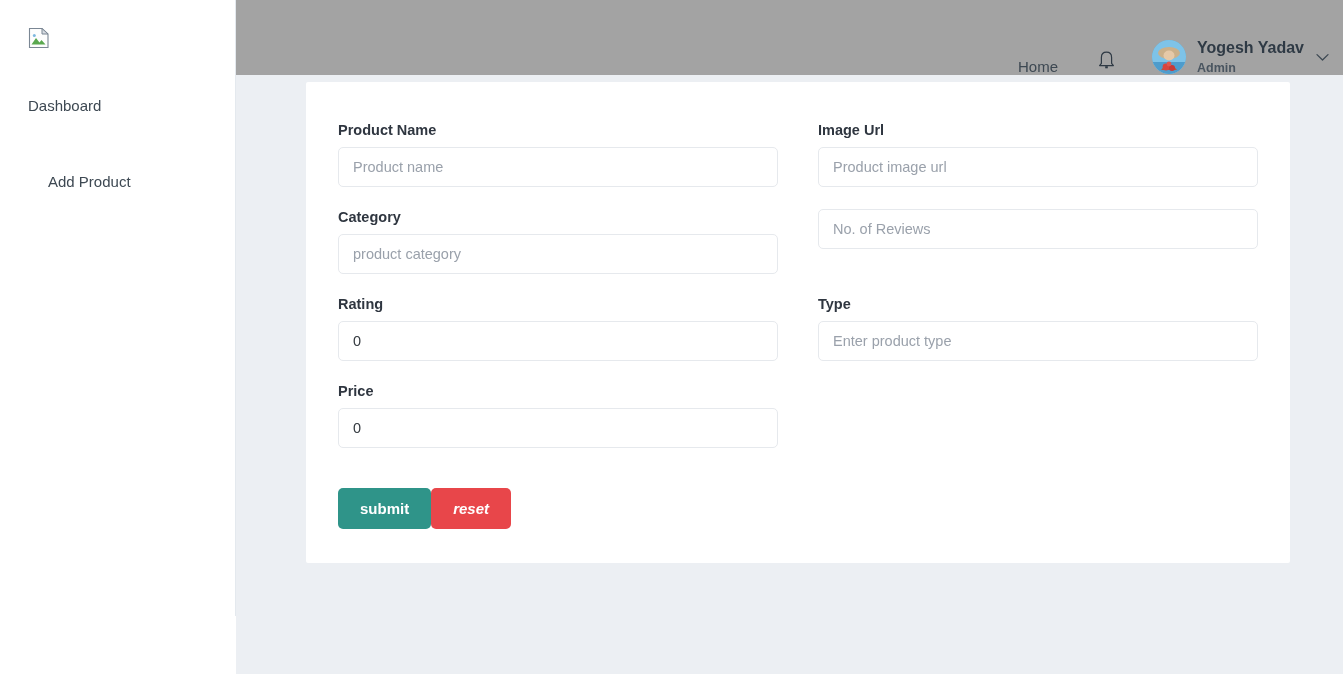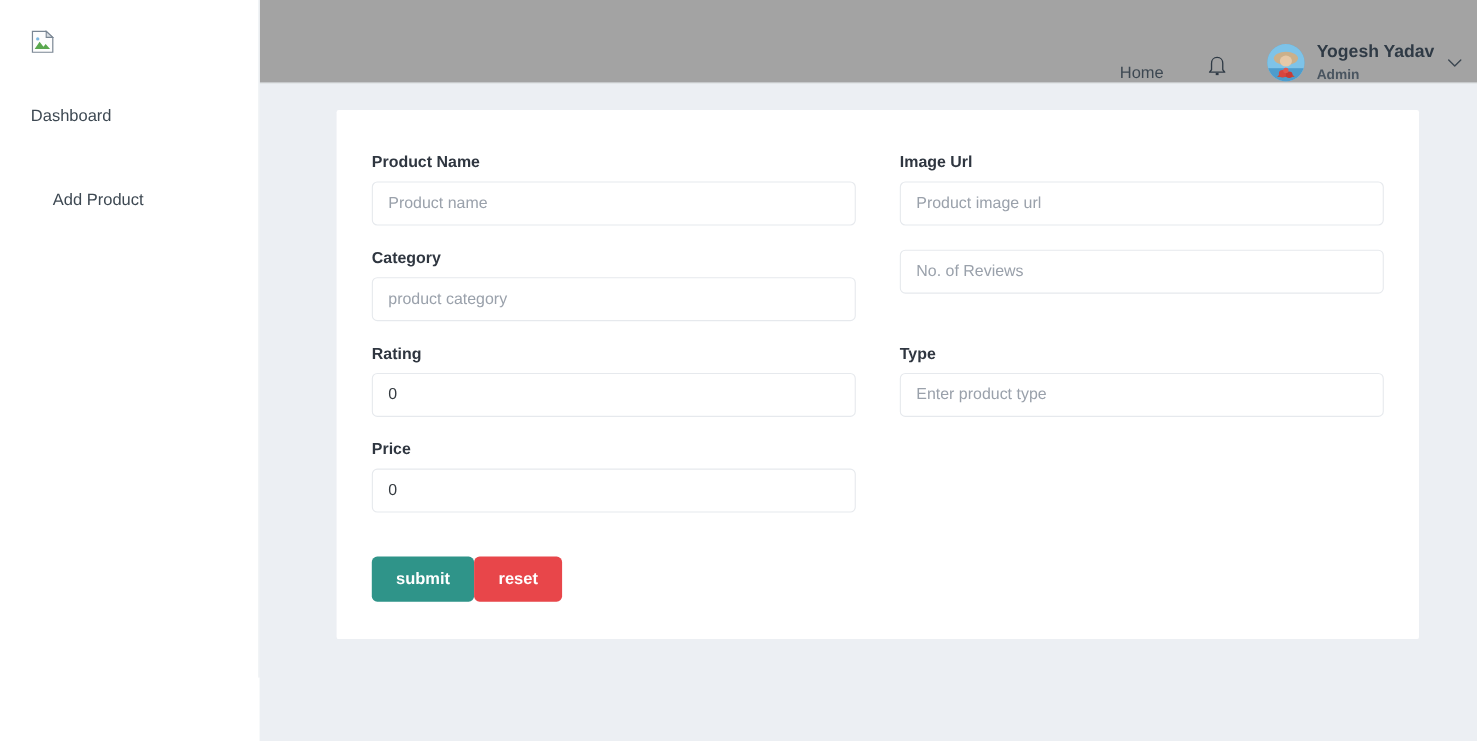--- a/index.html
+++ b/index.html
@@ -120,21 +120,21 @@
   .chev {
     margin-left: 12px;
     display: flex; align-items: center;
     cursor: pointer;
   }
 
   
   .content {
     flex: 1;
     background: #eceff3;
-    padding: 24px 17px 0 70px;
+    padding: 6px 17px 0 70px;
     overflow: hidden;
   }
   .card {
     background: #ffffff;
     width: 984px;
     padding: 40px 32px 34px 32px;
     border-radius: 2px;
   }
 
   .form-grid {
@@ -176,21 +176,21 @@
     border-radius: 5px;
     font-family: "Liberation Sans", sans-serif;
     font-size: 15px;
     font-weight: bold;
     color: #ffffff;
     padding: 12px 22px;
     cursor: pointer;
     line-height: 17px;
   }
   .btn-submit { background: #2f9489; min-width: 82px; }
-  .btn-reset  { background: #e8464a; min-width: 64px; }
+  .btn-reset  { background: #e8464a; min-width: 64px; font-style: italic; }
 </style>
 </head>
 <body>
 
 <div class="app">
 
   <aside class="sidebar">
     <div class="sidebar-logo">
       <svg class="broken-img" viewBox="0 0 22 22">
         <path d="M1.5 1.5 H14 L20 7 V20.5 H1.5 Z" fill="#fdfdfd" stroke="#7b8794" stroke-width="1.1"></path>

